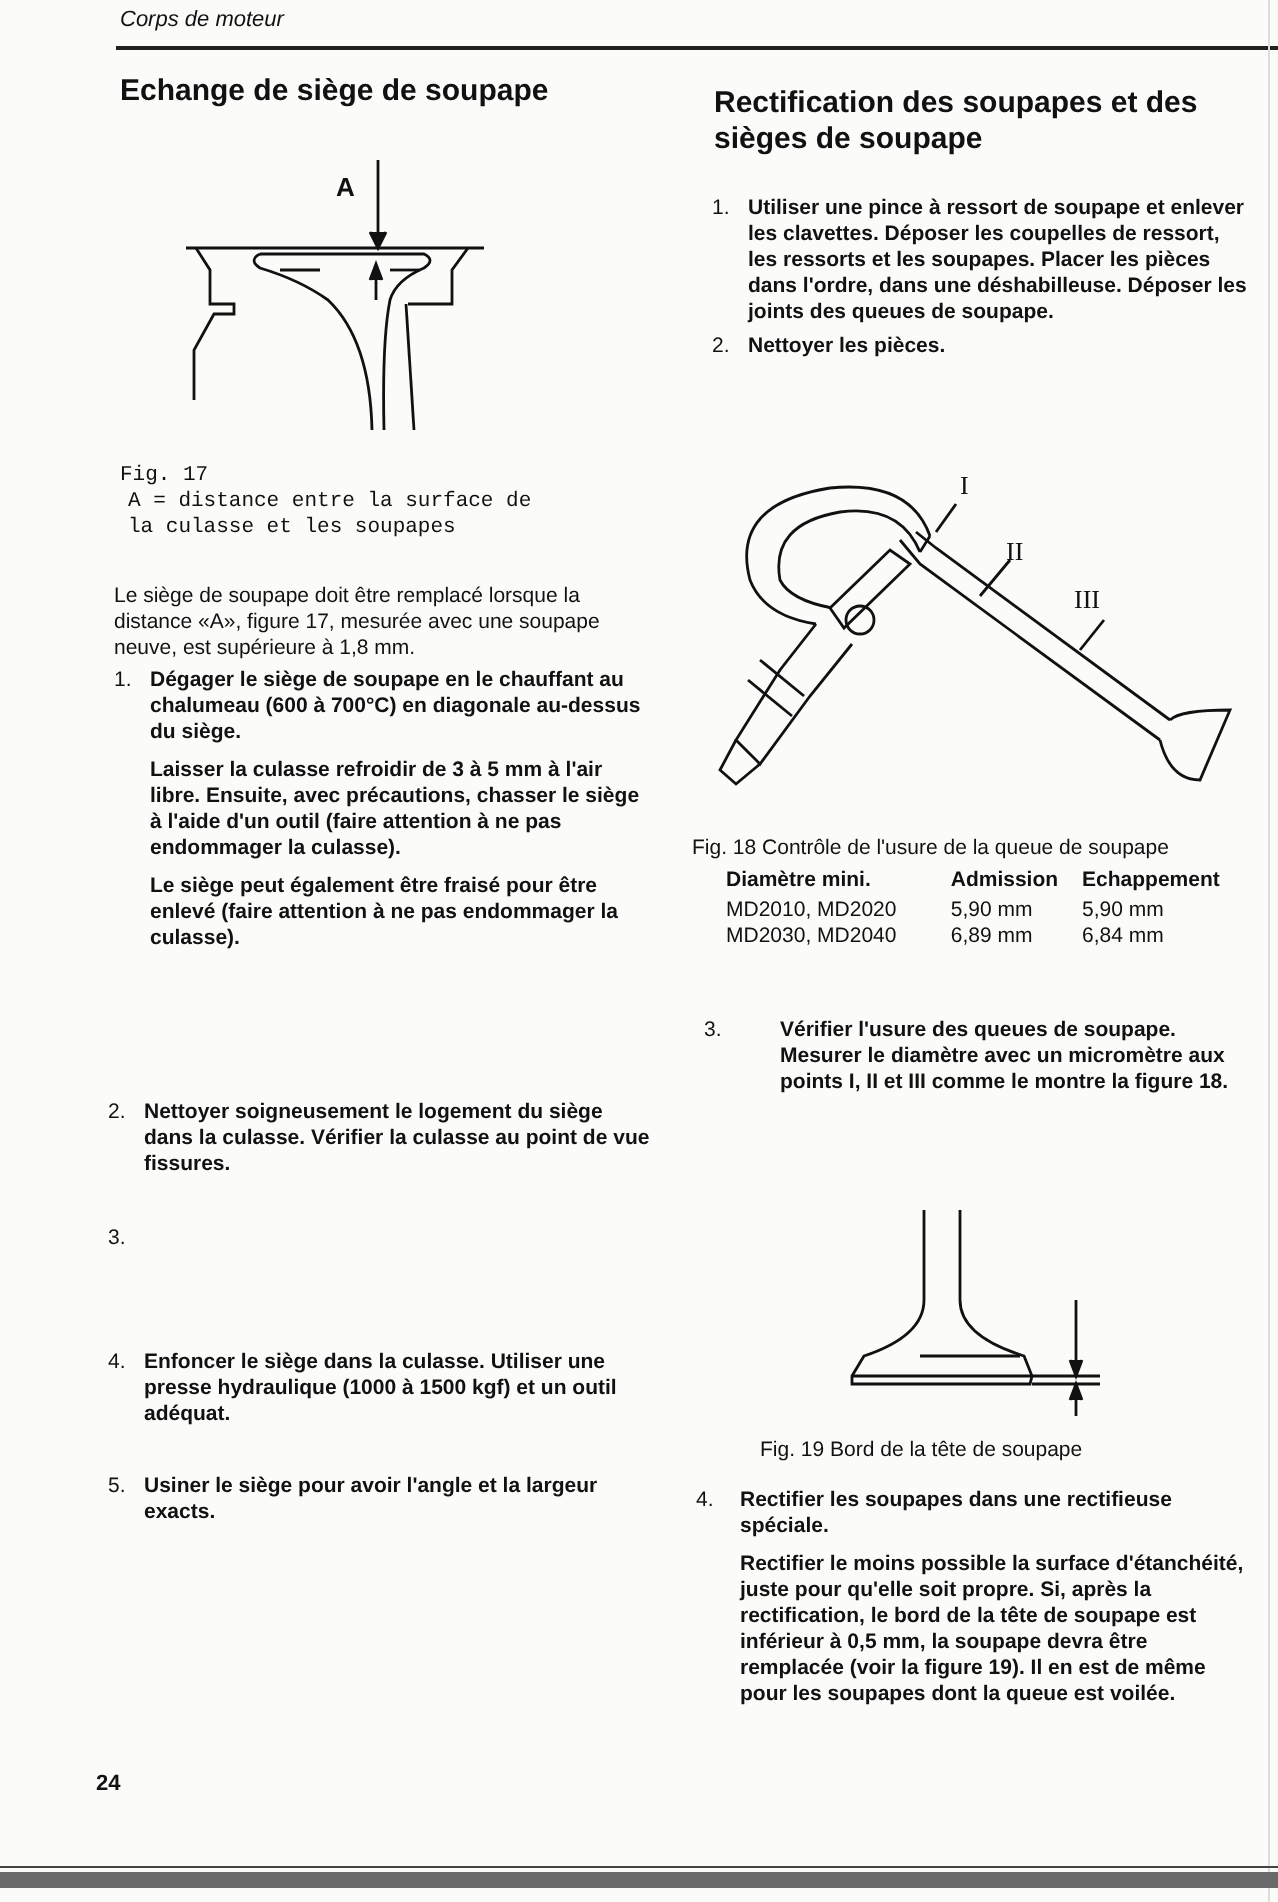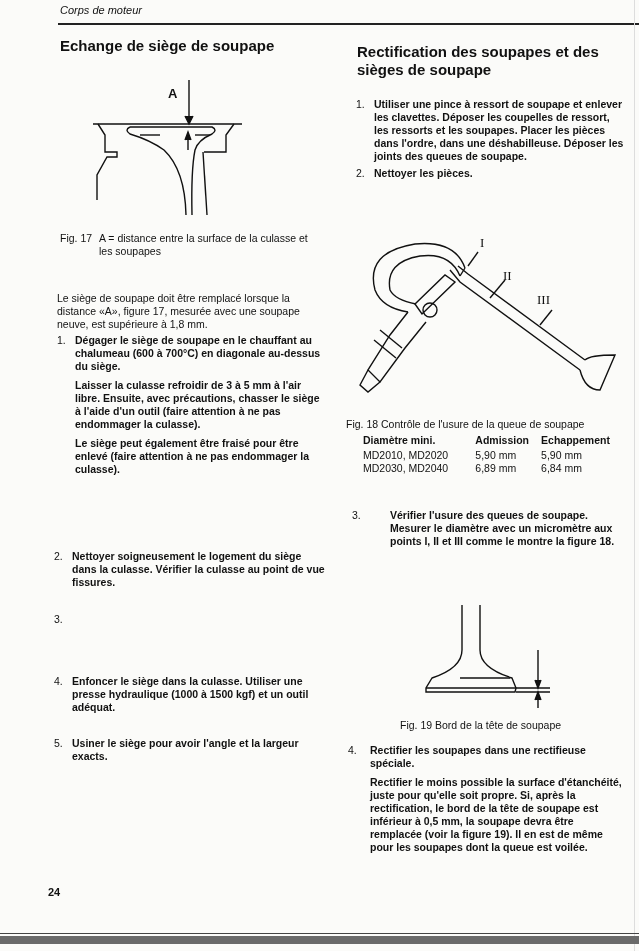--- a/index.html
+++ b/index.html
@@ -46,21 +46,21 @@
       <path d="M70,47 Q64,50 70,54 Q90,60 104,70 Q125,90 126,135"></path>
       <line x1="128" y1="55" x2="128" y2="70"></line>
       <polyline points="125,60 128,52 131,60" fill="#111"></polyline>
       <line x1="143" y1="72" x2="147" y2="135"></line>
       <line x1="80" y1="55" x2="100" y2="55"></line>
       <line x1="135" y1="55" x2="150" y2="55"></line>
     </g>
   </svg>
 </div>
 
-<div class="abs cap" style="left:60px;top:232px;width:270px;">
+<div class="abs cap" style="left:60px;top:232px;width:270px;font-family:Liberation Mono, monospace;">
   <span>Fig. 17</span>
   <span style="display:inline-block;vertical-align:top;width:220px;margin-left:4px;">A = distance entre la surface de la culasse et les soupapes</span>
 </div>
 
 <div class="abs txt" style="left:57px;top:292px;width:268px;">Le siège de soupape doit être remplacé lorsque la distance «A», figure 17, mesurée avec une soupape neuve, est supérieure à 1,8 mm.</div>
 
 <div class="item txt" style="left:57px;top:334px;width:270px;">
   <span class="num">1.</span>
   <div class="body">
     <p>Dégager le siège de soupape en le chauffant au chalumeau (600 à 700°C) en diagonale au-dessus du siège.</p>
@@ -172,21 +172,21 @@
       <line x1="96" y1="92" x2="130" y2="92"></line>
       <line x1="40" y1="78" x2="90" y2="78"></line>
       <line x1="118" y1="50" x2="118" y2="88"></line>
       <polyline points="115,80 118,88 121,80" fill="#111"></polyline>
       <line x1="118" y1="92" x2="118" y2="108"></line>
       <polyline points="115,100 118,92 121,100" fill="#111"></polyline>
     </g>
   </svg>
 </div>
 
-<div class="abs cap" style="left:400px;top:719px;">Fig. 19 Bord de la tête de soupape</div>
+<div class="abs cap" style="left:380px;top:719px;">Fig. 19 Bord de la tête de soupape</div>
 
 <div class="item txt" style="left:348px;top:744px;width:275px;">
   <span class="num">4.</span>
   <div class="body" style="margin-left:22px;">
     <p>Rectifier les soupapes dans une rectifieuse spéciale.</p>
     <p>Rectifier le moins possible la surface d'étanchéité, juste pour qu'elle soit propre. Si, après la rectification, le bord de la tête de soupape est inférieur à 0,5 mm, la soupape devra être remplacée (voir la figure 19). Il en est de même pour les soupapes dont la queue est voilée.</p>
   </div>
 </div>
 
 <div class="abs page-num">24</div>

